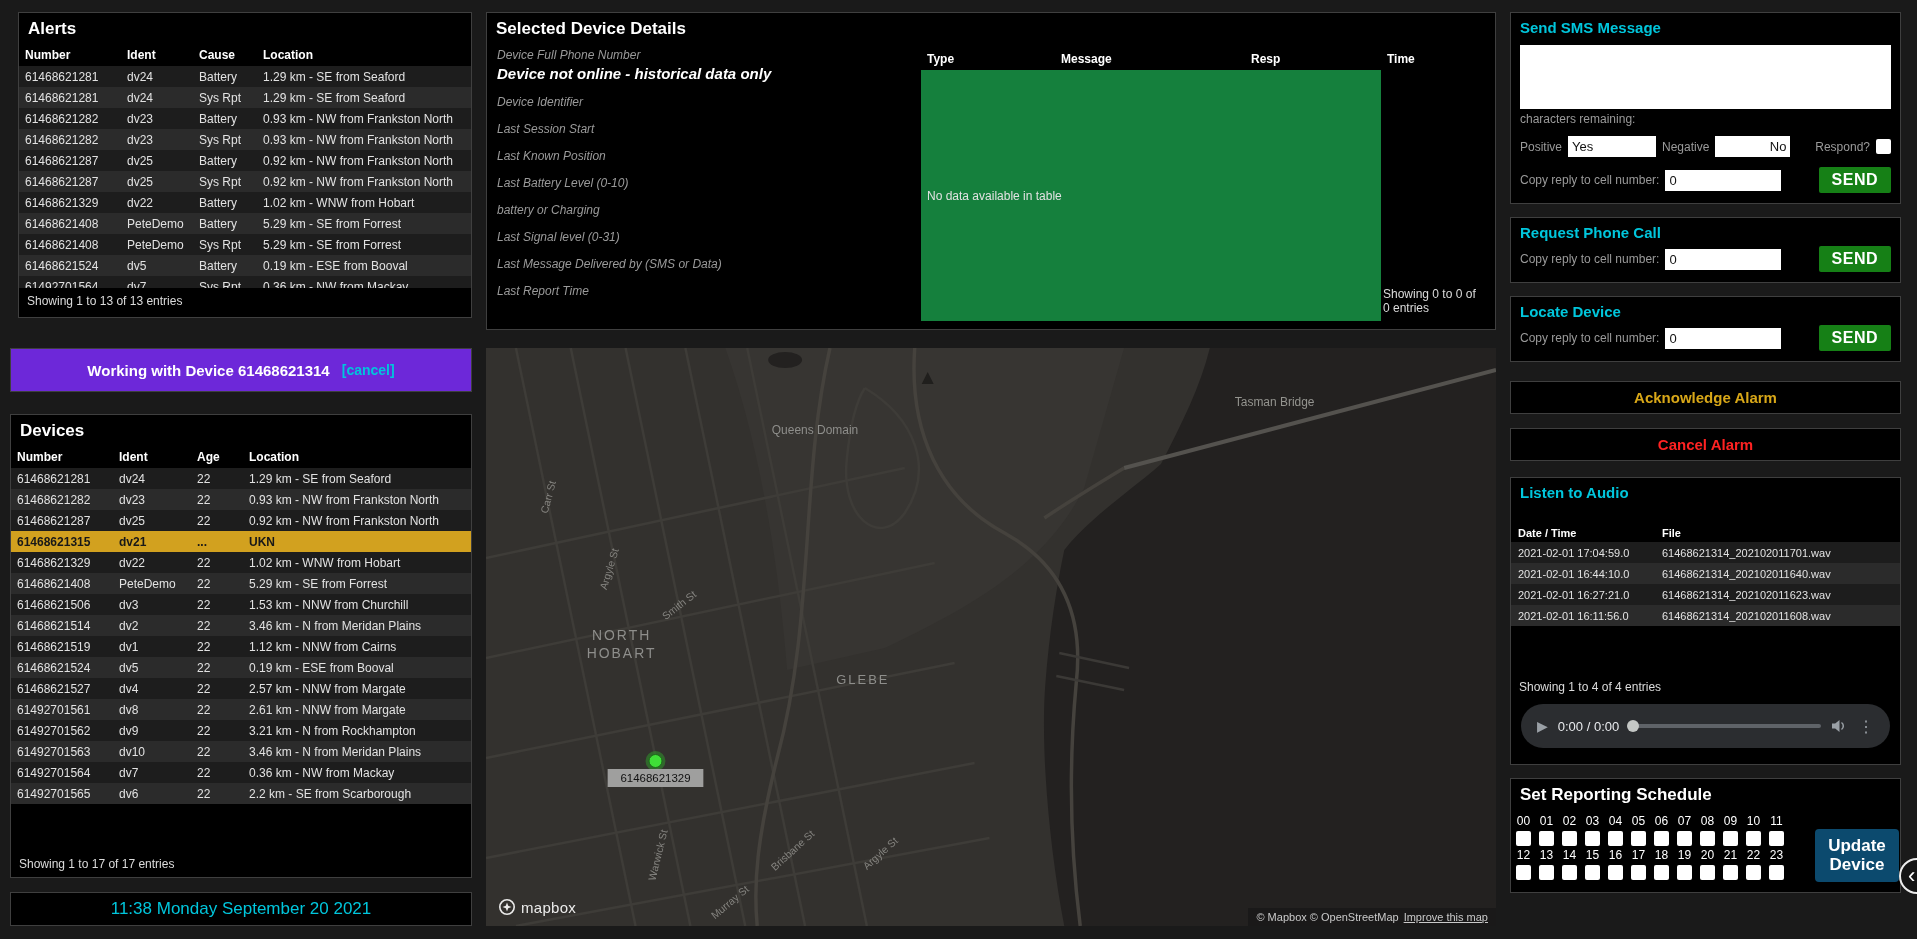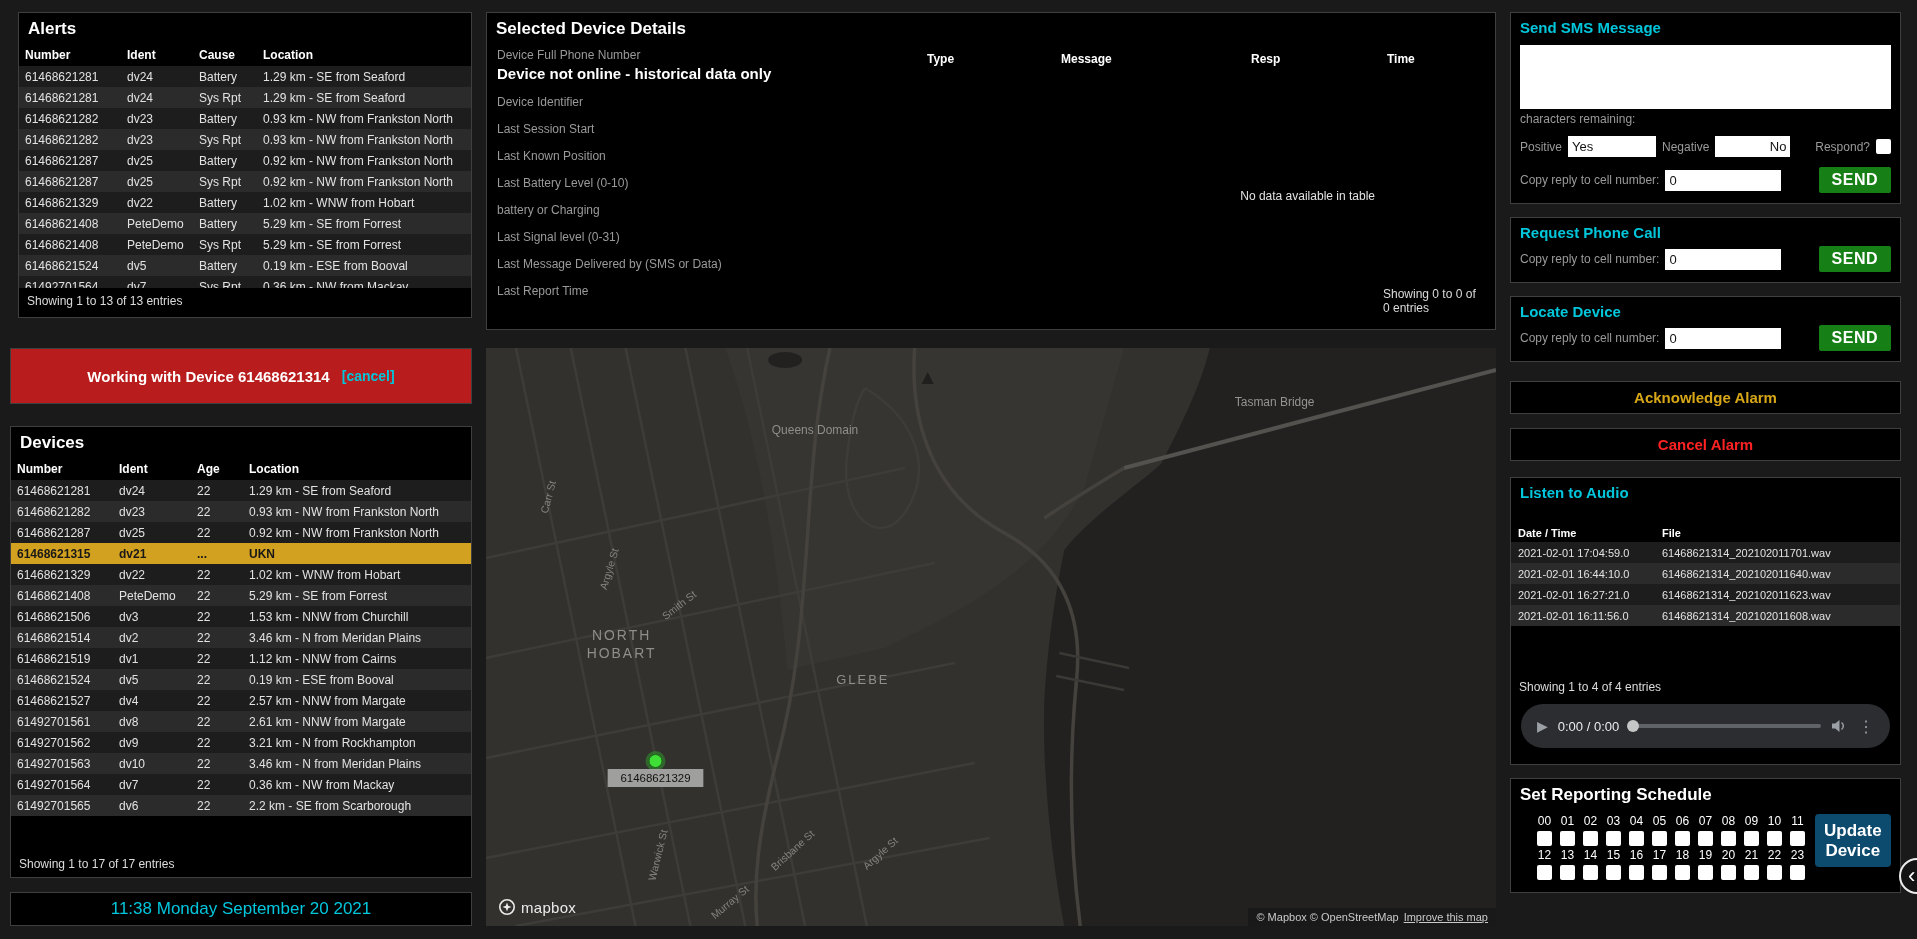--- a/index.html
+++ b/index.html
@@ -22,41 +22,41 @@
   tbody tr:nth-child(even){background:#2b2b2b;}
   tr.hl{background:#d2a11f !important;}
   tr.hl td{color:#181818;font-weight:bold;}
 
   .alerts-panel{height:306px;display:flex;flex-direction:column;margin-left:8px;}
   .alerts-scroll{height:222px;overflow-y:scroll;}
   .alerts-scroll::-webkit-scrollbar{width:11px;background:#0d0d0d;}
   .alerts-scroll::-webkit-scrollbar-thumb{background:#3a3a3a;}
   .tfoot{color:#dcdcdc;font-size:12px;padding:6px 8px;}
 
-  .working-bar{margin-top:30px;height:56px;background:#b91c1c;border:1px solid #3f3f3f;
+  .working-bar{margin-top:30px;height:44px;background:#6d28d9;border:1px solid #3f3f3f;
     display:flex;align-items:center;justify-content:center;gap:12px;}
   .working-bar .wlabel{color:#fff;font-weight:bold;font-size:15px;}
   .working-bar .wcancel{color:#00c6dc;font-size:14px;font-weight:bold;cursor:pointer;text-decoration:none;}
 
   .devices-panel{margin-top:22px;flex:1;display:flex;flex-direction:column;margin-bottom:14px;}
   .devices-panel .tfoot{margin-top:auto;}
 
   .clock-bar{height:34px;background:#000;border:1px solid #3f3f3f;display:flex;align-items:center;justify-content:center;
     color:#00c6dc;font-size:17px;}
 
   
   .details-panel{height:318px;display:flex;flex-direction:column;}
   .details-body{display:flex;gap:24px;padding:4px 10px 8px;flex:1;min-height:0;}
   .fields{width:400px;}
-  .field{margin-bottom:13px;}
+  .field{margin-bottom:13px;font-style:italic;}
   .flabel{color:#9a9a9a;font-size:12px;}
   .fvalue{color:#fff;font-weight:bold;font-size:15px;margin-top:3px;}
   .fvalue:empty{display:none;}
   .msg-area{flex:1;display:flex;min-width:0;}
-  .msg-empty td{text-align:right;background:#000000;}
+  .msg-empty td{text-align:left;background:#15803d;}
   .msg-area .tfoot{margin-top:auto;padding-left:2px;}
 
   .map{position:relative;flex:1;margin-top:18px;overflow:hidden;background:#33312e;}
   .map svg.mapsvg{position:absolute;inset:0;width:100%;height:100%;}
   .map-logo{position:absolute;left:12px;bottom:10px;display:flex;align-items:center;gap:5px;color:#fff;opacity:.9;
     font-size:15px;letter-spacing:.3px;}
   .map-attrib{position:absolute;right:0;bottom:0;background:rgba(20,20,20,.55);color:#c9c9c9;font-size:11px;
     padding:3px 8px;display:flex;gap:5px;}
   .map-attrib a{color:#c9c9c9;text-decoration:underline;cursor:pointer;}
 
@@ -82,21 +82,21 @@
   .audio-panel .tfoot{margin-top:48px;}
   .player{margin:4px 10px 16px;height:44px;border-radius:22px;background:#2b2d30;display:flex;align-items:center;
     gap:10px;padding:0 16px;color:#9aa0a6;}
   .play-ico{font-size:14px;cursor:pointer;}
   .ptime{font-size:13px;color:#e8eaed;white-space:nowrap;}
   .ptrack{flex:1;height:4px;background:#5f6368;border-radius:2px;position:relative;cursor:pointer;}
   .pthumb{position:absolute;left:-2px;top:-4px;width:12px;height:12px;border-radius:50%;background:#c4c7c5;}
   .kebab{font-size:16px;cursor:pointer;}
 
   .schedule-panel{margin-bottom:0;}
-  .sched-body{display:flex;align-items:flex-start;padding:4px 22px 10px;}
+  .sched-body{display:flex;align-items:flex-end;padding:4px 1px 10px;}
   .hours{display:flex;flex-wrap:wrap;width:282px;}
   .hcell{width:23px;text-align:center;color:#fff;font-size:12px;margin-bottom:2px;}
   .hcell .wcheck{display:block;margin:3px auto 0;}
   .update-btn{background:#0c4a6e;color:#fff;font-weight:bold;font-size:17px;line-height:1.15;border:none;border-radius:4px;
     padding:7px 9px;margin-left:auto;cursor:pointer;width:84px;font-family:"Liberation Sans",sans-serif;}
 
   .edge-toggle{position:absolute;right:-18px;top:858px;width:36px;height:36px;border-radius:50%;background:#141414;
     border:2px solid #ececec;color:#fff;font-size:22px;display:flex;align-items:center;padding-left:7px;cursor:pointer;}
 </style>
 </head>

